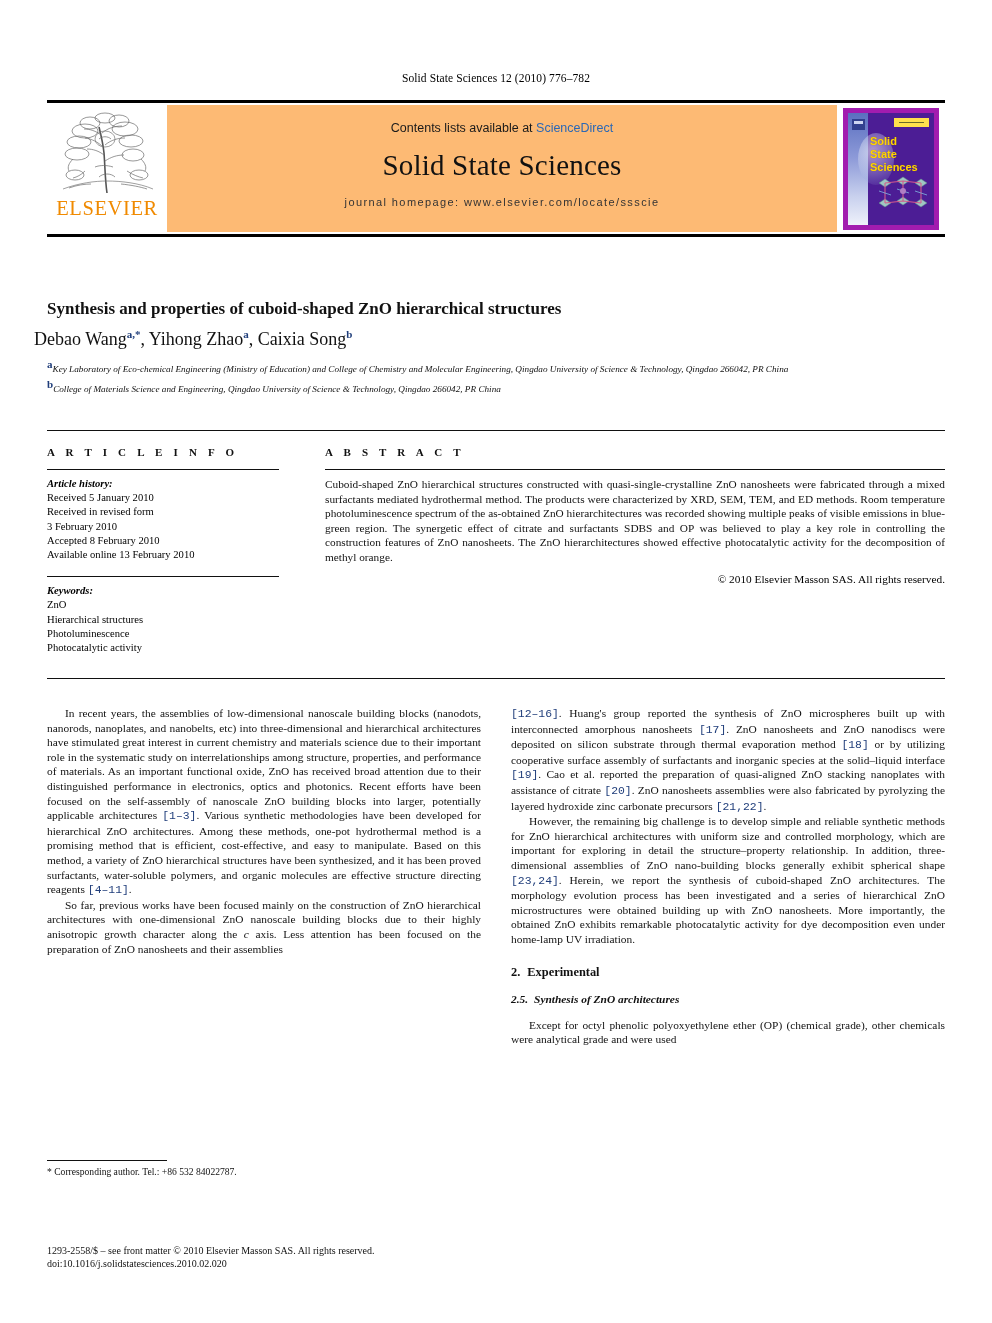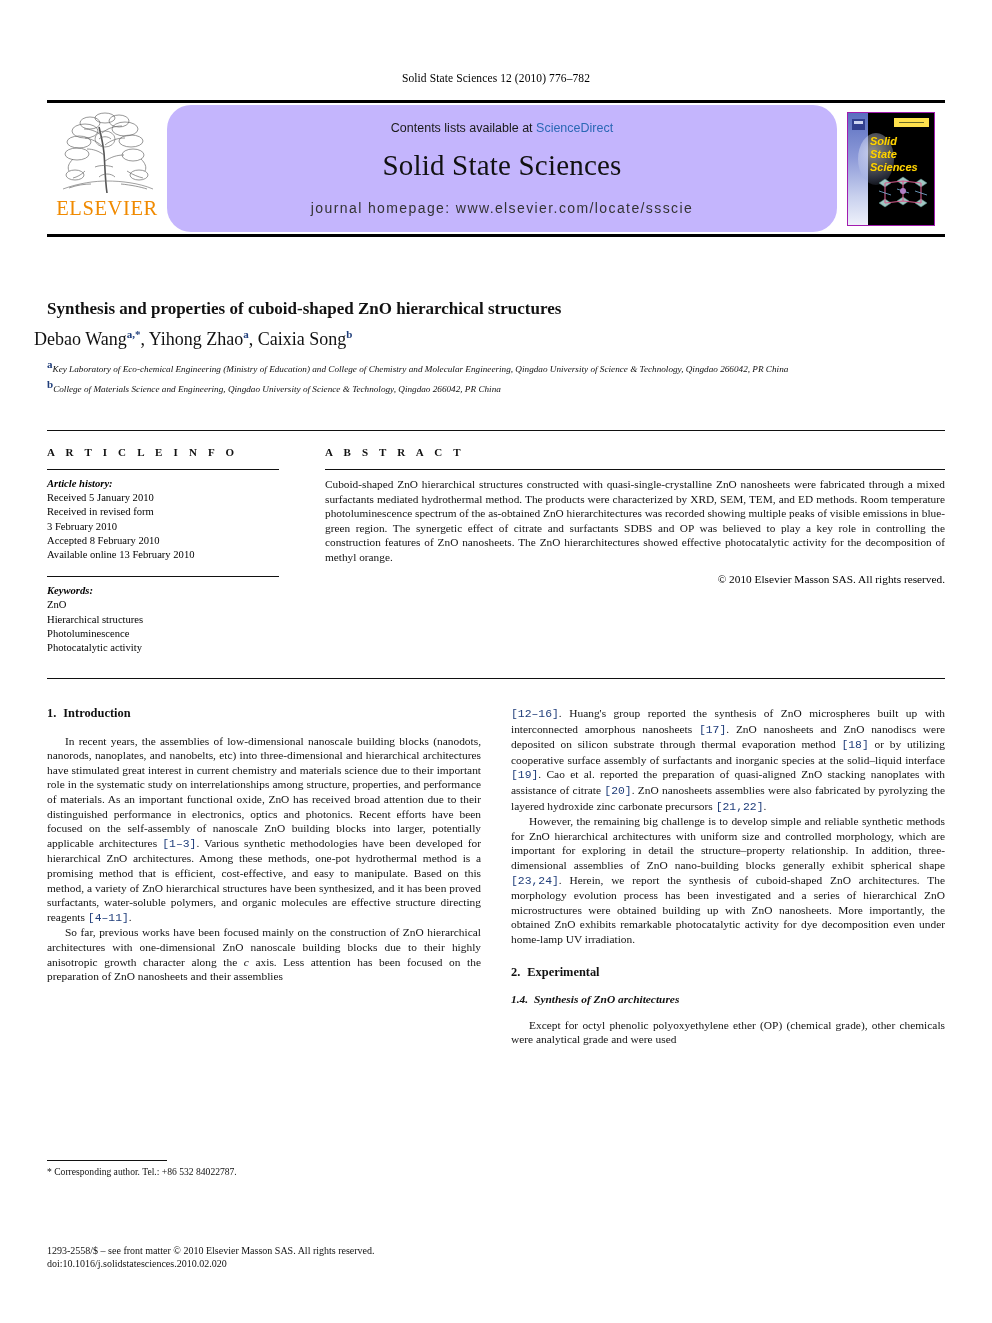--- a/index.html
+++ b/index.html
@@ -60,24 +60,23 @@
     font-family: "Liberation Serif", serif;
     font-size: 20.5px;
     letter-spacing: .6px;
     color: #F08A00;
     line-height: 1;
     margin-top: 1px;
   }
 
   .masthead-center {
     flex: 1 1 auto;
-    background: #c4b5fd;
+    background: #fdba74;
     position: relative;
     margin: 2px 0 2px 0;
-    border-radius: 24px;
   }
   .contents-line {
     position: absolute;
     top: 16px; left: 0; right: 0;
     text-align: center;
     font-family: "Liberation Sans", sans-serif;
     font-size: 12.5px;
     color: #1a1a1a;
   }
   .contents-line .sd {
@@ -87,42 +86,41 @@
     position: absolute;
     top: 44px; left: 0; right: 0;
     text-align: center;
     font-family: "Liberation Serif", serif;
     font-size: 29px;
     color: #111;
     letter-spacing: .2px;
   }
   .journal-home {
     position: absolute;
-    bottom: 16px; left: 0; right: 0;
+    bottom: 24px; left: 0; right: 0;
     text-align: center;
     font-family: "Liberation Sans", sans-serif;
-    font-size: 14px;
+    font-size: 11px;
     letter-spacing: 1.4px;
     color: #333;
   }
 
   .cover-wrap {
     width: 108px;
     flex: 0 0 108px;
     display: flex;
     align-items: center;
     justify-content: center;
   }
   .cover {
     width: 86px; height: 112px;
-    border: 1px solid #a21caf;
-    background: #000000;
+    border: 5px solid #a21caf;
+    background: #4c1d95;
     position: relative;
     overflow: hidden;
-    font-style: italic;
   }
   .cover-strip {
     position: absolute; left:0; top:0; bottom:0; width: 20px;
     background: linear-gradient(180deg,#5a6fc0 0%, #8d9ad8 40%, #c9d1ee 75%, #eef1fa 100%);
   }
   .cover-mark {
     position:absolute; left:4px; top:6px; width:13px; height:11px;
     background:#32408f;
   }
   .cover-mark::after{
@@ -432,38 +430,35 @@
   </div>
 
   <div class="col-abs">
     <div class="sec-head">A B S T R A C T</div>
     <div class="hr-thin"></div>
     <div class="abstract-text">Cuboid-shaped ZnO hierarchical structures constructed with quasi-single-crystalline ZnO nanosheets were fabricated through a mixed surfactants mediated hydrothermal method. The products were characterized by XRD, SEM, TEM, and ED methods. Room temperature photoluminescence spectrum of the as-obtained ZnO hierarchitectures was recorded showing multiple peaks of visible emissions in blue-green region. The synergetic effect of citrate and surfactants SDBS and OP was believed to play a key role in controlling the construction features of ZnO nanosheets. The ZnO hierarchitectures showed effective photocatalytic activity for the decomposition of methyl orange.</div>
     <div class="copyright">© 2010 Elsevier Masson SAS. All rights reserved.</div>
   </div>
 
   <div class="body-col left">
-    <div class="h2">
-      <span class="num">1.</span><span>Introduction</span>
-    </div>
     <p class="para"><span>In recent years, the assemblies of low-dimensional nanoscale building blocks (nanodots, nanorods, nanoplates, and nanobelts, etc) into three-dimensional and hierarchical architectures have stimulated great interest in current chemistry and materials science due to their important role in the systematic study on interrelationships among structure, properties, and performance of materials. As an important functional oxide, ZnO has received broad attention due to their distinguished performance in electronics, optics and photonics. Recent efforts have been focused on the self-assembly of nanoscale ZnO building blocks into larger, potentially applicable architectures </span><span class="ref">[1–3]</span><span>. Various synthetic methodologies have been developed for hierarchical ZnO architectures. Among these methods, one-pot hydrothermal method is a promising method that is efficient, cost-effective, and easy to manipulate. Based on this method, a variety of ZnO hierarchical structures have been synthesized, and it has been proved surfactants, water-soluble polymers, and organic molecules are effective structure directing reagents </span><span class="ref">[4–11]</span><span>.</span></p>
     <p class="para"><span>So far, previous works have been focused mainly on the construction of ZnO hierarchical architectures with one-dimensional ZnO nanoscale building blocks due to their highly anisotropic growth character along the </span><span class="it">c</span><span> axis. Less attention has been focused on the preparation of ZnO nanosheets and their assemblies </span></p>
   </div>
 
   <div class="body-col right">
     <p class="para" style="text-indent:0"><span class="ref">[12–16]</span><span>. Huang's group reported the synthesis of ZnO microspheres built up with interconnected amorphous nanosheets </span><span class="ref">[17]</span><span>. ZnO nanosheets and ZnO nanodiscs were deposited on silicon substrate through thermal evaporation method </span><span class="ref">[18]</span><span> or by utilizing cooperative surface assembly of surfactants and inorganic species at the solid–liquid interface </span><span class="ref">[19]</span><span>. Cao et al. reported the preparation of quasi-aligned ZnO stacking nanoplates with assistance of citrate </span><span class="ref">[20]</span><span>. ZnO nanosheets assemblies were also fabricated by pyrolyzing the layered hydroxide zinc carbonate precursors </span><span class="ref">[21,22]</span><span>.</span></p>
     <p class="para"><span>However, the remaining big challenge is to develop simple and reliable synthetic methods for ZnO hierarchical architectures with uniform size and controlled morphology, which are important for exploring in detail the structure–property relationship. In addition, three-dimensional assemblies of ZnO nano-building blocks generally exhibit spherical shape </span><span class="ref">[23,24]</span><span>. Herein, we report the synthesis of cuboid-shaped ZnO architectures. The morphology evolution process has been investigated and a series of hierarchical ZnO microstructures were obtained building up with ZnO nanosheets. More importantly, the obtained ZnO exhibits remarkable photocatalytic activity for dye decomposition even under home-lamp UV irradiation.</span></p>
 
     <div class="spacer-sec"></div>
 
     <div class="h2">
       <span class="num">2.</span><span>Experimental</span>
     </div>
     <div class="h3">
-      <span class="num">1.4.</span><span>Synthesis of ZnO architectures</span>
+      <span class="num">2.5.</span><span>Synthesis of ZnO architectures</span>
     </div>
     <p class="para">Except for octyl phenolic polyoxyethylene ether (OP) (chemical grade), other chemicals were analytical grade and were used</p>
   </div>
 
   <div class="footnote">
     <div class="fn-rule"></div>
     <div>* Corresponding author. Tel.: +86 532 84022787.</div>
   </div>
 
   <div class="imprint">

